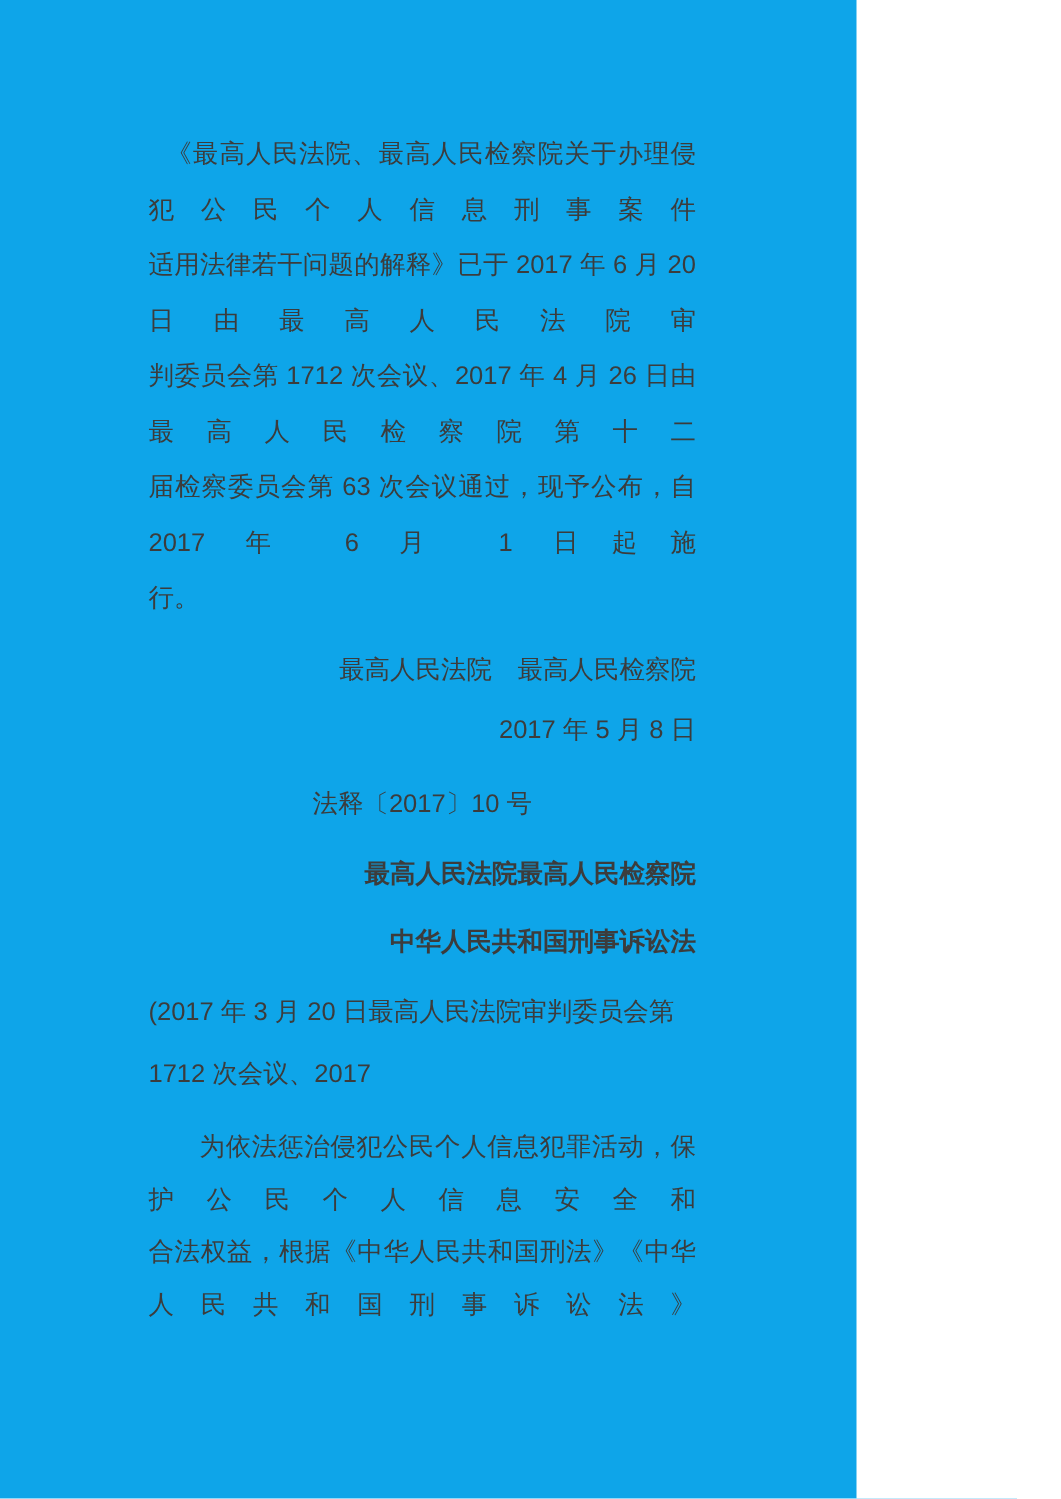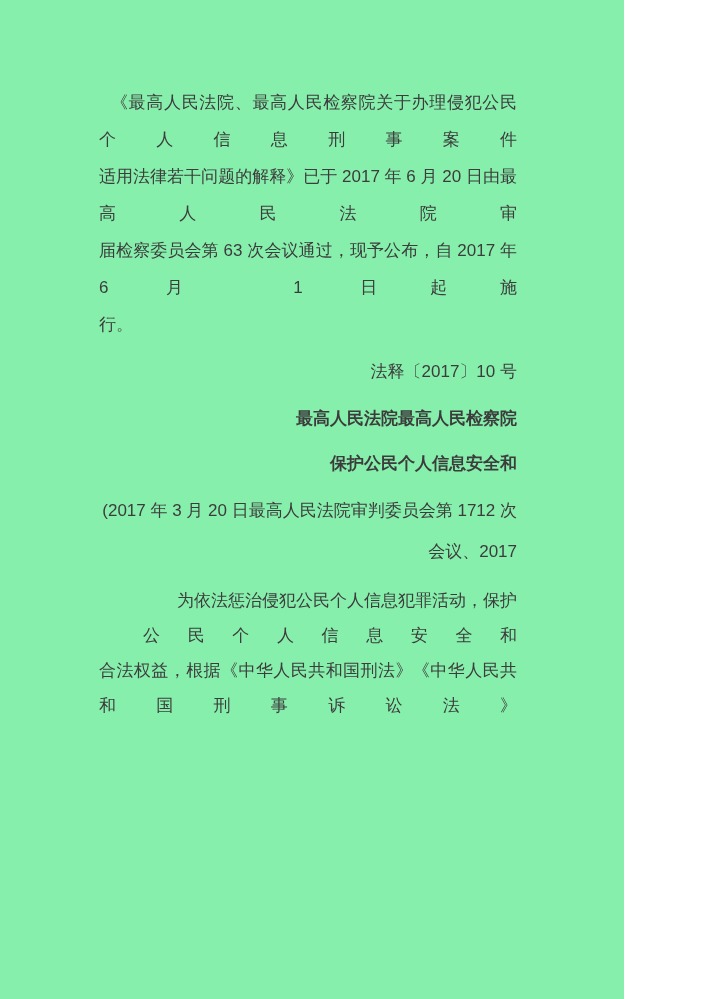--- a/index.html
+++ b/index.html
@@ -1,71 +1,76 @@
 <!DOCTYPE html>
 <html><head>
 <meta charset="utf-8">
 <style>
   * { margin: 0; padding: 0; box-sizing: border-box; }
   html, body { background: #ffffff; }
   .page {
     position: relative;
-    width: 624px;
+    width: 571px;
     height: 999px;
-    background: #86efac;
+    background: #0ea5e9;
     overflow: hidden;
     font-family: "Liberation Sans", "DejaVu Sans", sans-serif;
     color: #3c3c3c;
     font-size: 17px;
   }
   .content {
     padding: 84px 107px 0 99px; 
   }
   .line { display: block; }
 
   
   .announce .line { line-height: 37px; }
   .jl { text-align: justify; text-align-last: justify; }
   .ll { text-align: left; text-align-last: left; }
   .ind-small { text-indent: 0.7em; }
-  .ind-body  { text-indent: 2em; margin-left: 44px; }
+  .ind-body  { text-indent: 2em; }
 
   .right-line  { text-align: right;  line-height: 40px; }
   .sig-block   { margin-top: 10px; }
 
-  .docnum-line { text-align: right; line-height: 45px; margin-top: 6px; }
+  .docnum-line { text-align: center; line-height: 45px; margin-top: 6px; }
 
   .title-block { margin-top: 2px; }
   .title-block .line { text-align: right; line-height: 45px; font-weight: 700; }
 
   .adoption-block { margin-top: 4px; }
-  .adoption-block .line { text-align: right; line-height: 41px; }
+  .adoption-block .line { text-align: left; line-height: 41px; }
 
   .body-para .line { line-height: 35px; }
   .preamble-block { margin-top: 11px; }
 </style>
 </head>
 <body>
 
 <div class="page">
   <div class="content">
 
     <div class="announce">
       <span class="line jl ind-small">《最高人民法院、最高人民检察院关于办理侵犯公民个人信息刑事案件</span>
       <span class="line jl">适用法律若干问题的解释》已于 2017 年 6 月 20 日由最高人民法院审</span>
+      <span class="line jl">判委员会第 1712 次会议、2017 年 4 月 26 日由最高人民检察院第十二</span>
       <span class="line jl">届检察委员会第 63 次会议通过，现予公布，自 2017 年 6 月 1 日起施</span>
       <span class="line ll">行。</span>
     </div>
 
+    <div class="sig-block">
+      <span class="line right-line">最高人民法院　最高人民检察院</span>
+      <span class="line right-line">2017 年 5 月 8 日</span>
+    </div>
 
     <div class="line docnum-line">法释〔2017〕10 号</div>
 
     <div class="title-block">
       <span class="line">最高人民法院最高人民检察院</span>
-      <span class="line">保护公民个人信息安全和</span>
+      <span class="line">中华人民共和国刑事诉讼法</span>
     </div>
 
     <div class="adoption-block">
       <span class="line">(2017 年 3 月 20 日最高人民法院审判委员会第 1712 次会议、2017</span>
     </div>
 
     <div class="body-para preamble-block">
       <span class="line jl ind-body">为依法惩治侵犯公民个人信息犯罪活动，保护公民个人信息安全和</span>
       <span class="line jl">合法权益，根据《中华人民共和国刑法》《中华人民共和国刑事诉讼法》</span>
 

